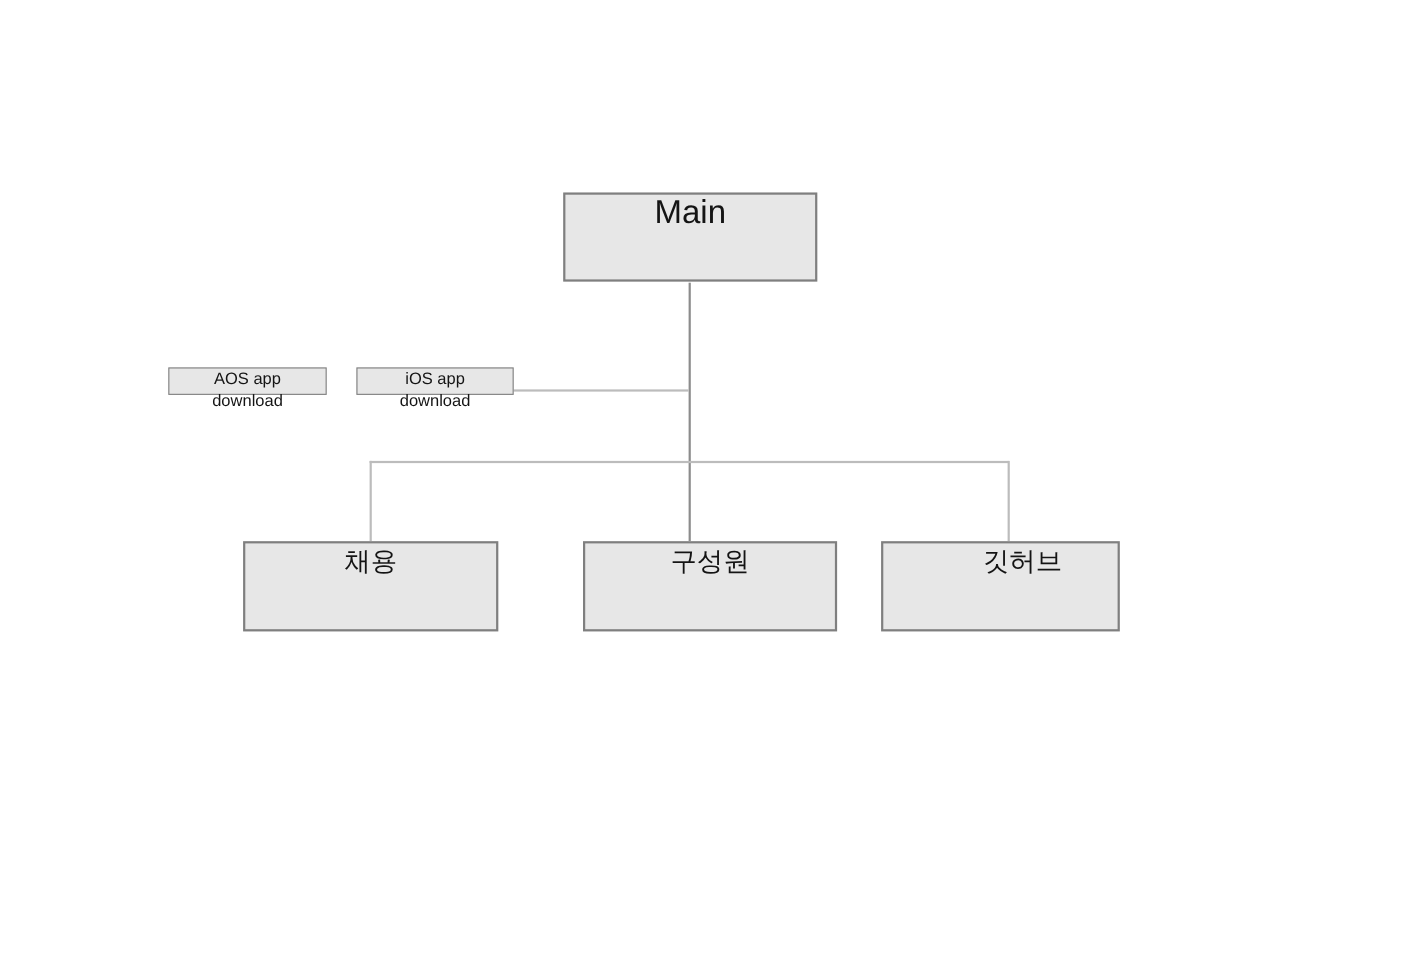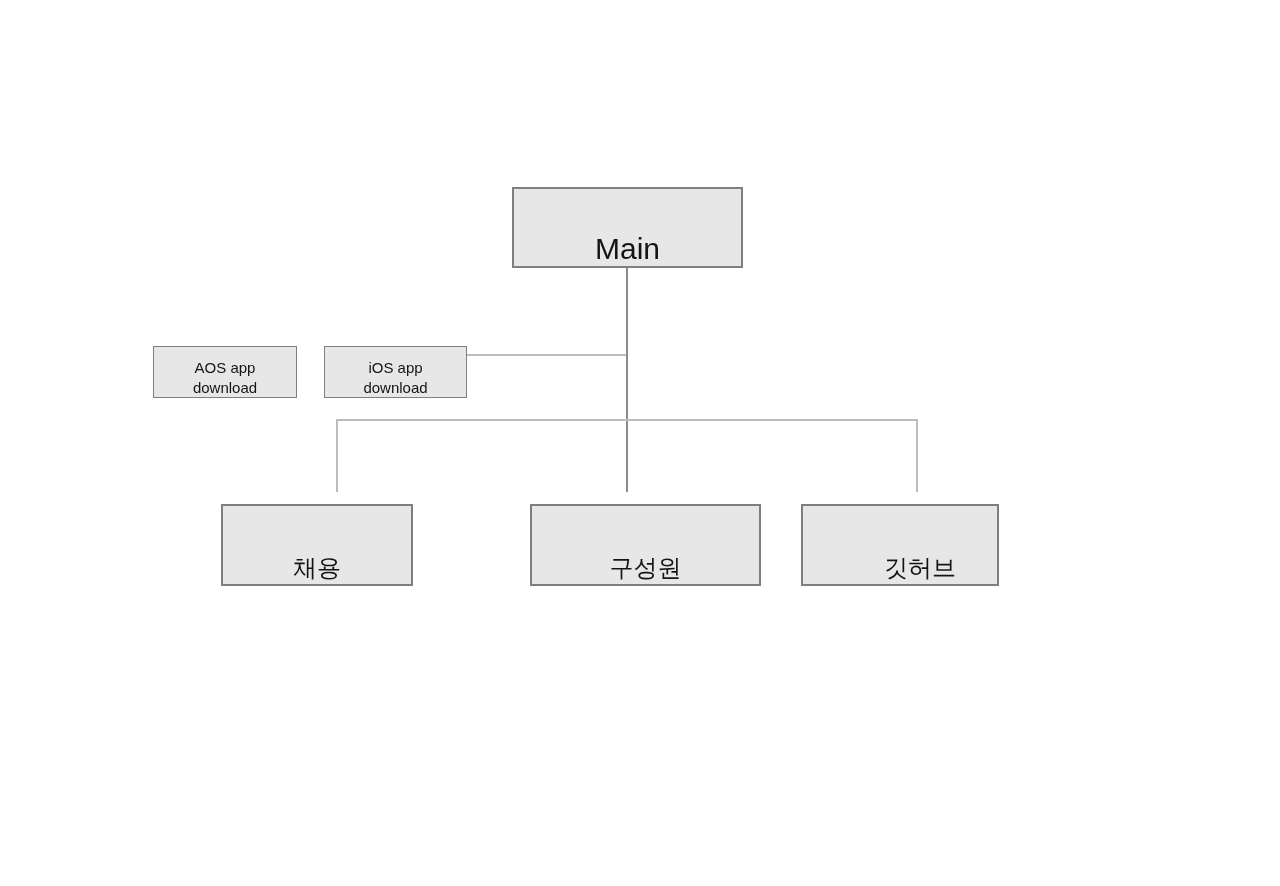--- a/index.html
+++ b/index.html
@@ -14,46 +14,45 @@
     background: #ffffff;
     font-family: "Liberation Sans", sans-serif;
     overflow: hidden;
   }
   .node {
     position: absolute;
     box-sizing: border-box;
     background: #e7e7e7;
     border: 2px solid #7f7f7f;
     display: flex;
-    align-items: flex-end;
+    align-items: flex-start;
     justify-content: center;
     text-align: center;
     color: #141414;
-    margin-top: 12px;
   }
   .node-main {
     left: 512px; top: 175px; width: 231px; height: 81px;
     font-size: 30px;
   }
   .node-small {
-    top: 334px; height: 52px;
+    top: 334px; height: 25px;
     border-width: 1.5px;
     font-size: 15px;
     line-height: 1.3;
     white-space: pre-line;
   }
   .node-aos { left: 153px; width: 144px; }
   .node-ios { left: 324px; width: 143px; }
   .node-bottom {
     top: 492px; height: 82px;
     font-size: 24px;
   }
-  .node-recruit { left: 221px; width: 192px; }
+  .node-recruit { left: 221px; width: 232px; }
   .node-members { left: 530px; width: 231px; }
-  .node-github { left: 801px; width: 198px; padding-left: 40px; }
+  .node-github { left: 801px; width: 217px; padding-left: 40px; }
 
   .line {
     position: absolute;
     background: #bcbcbc;
   }
   .line-dark {
     background: #8c8c8c;
   }
   .v-main   { left: 626px; top: 257px; width: 2px;   height: 235px; }
   .h-apps   { left: 454px; top: 354px; width: 172px; height: 1.5px; }

